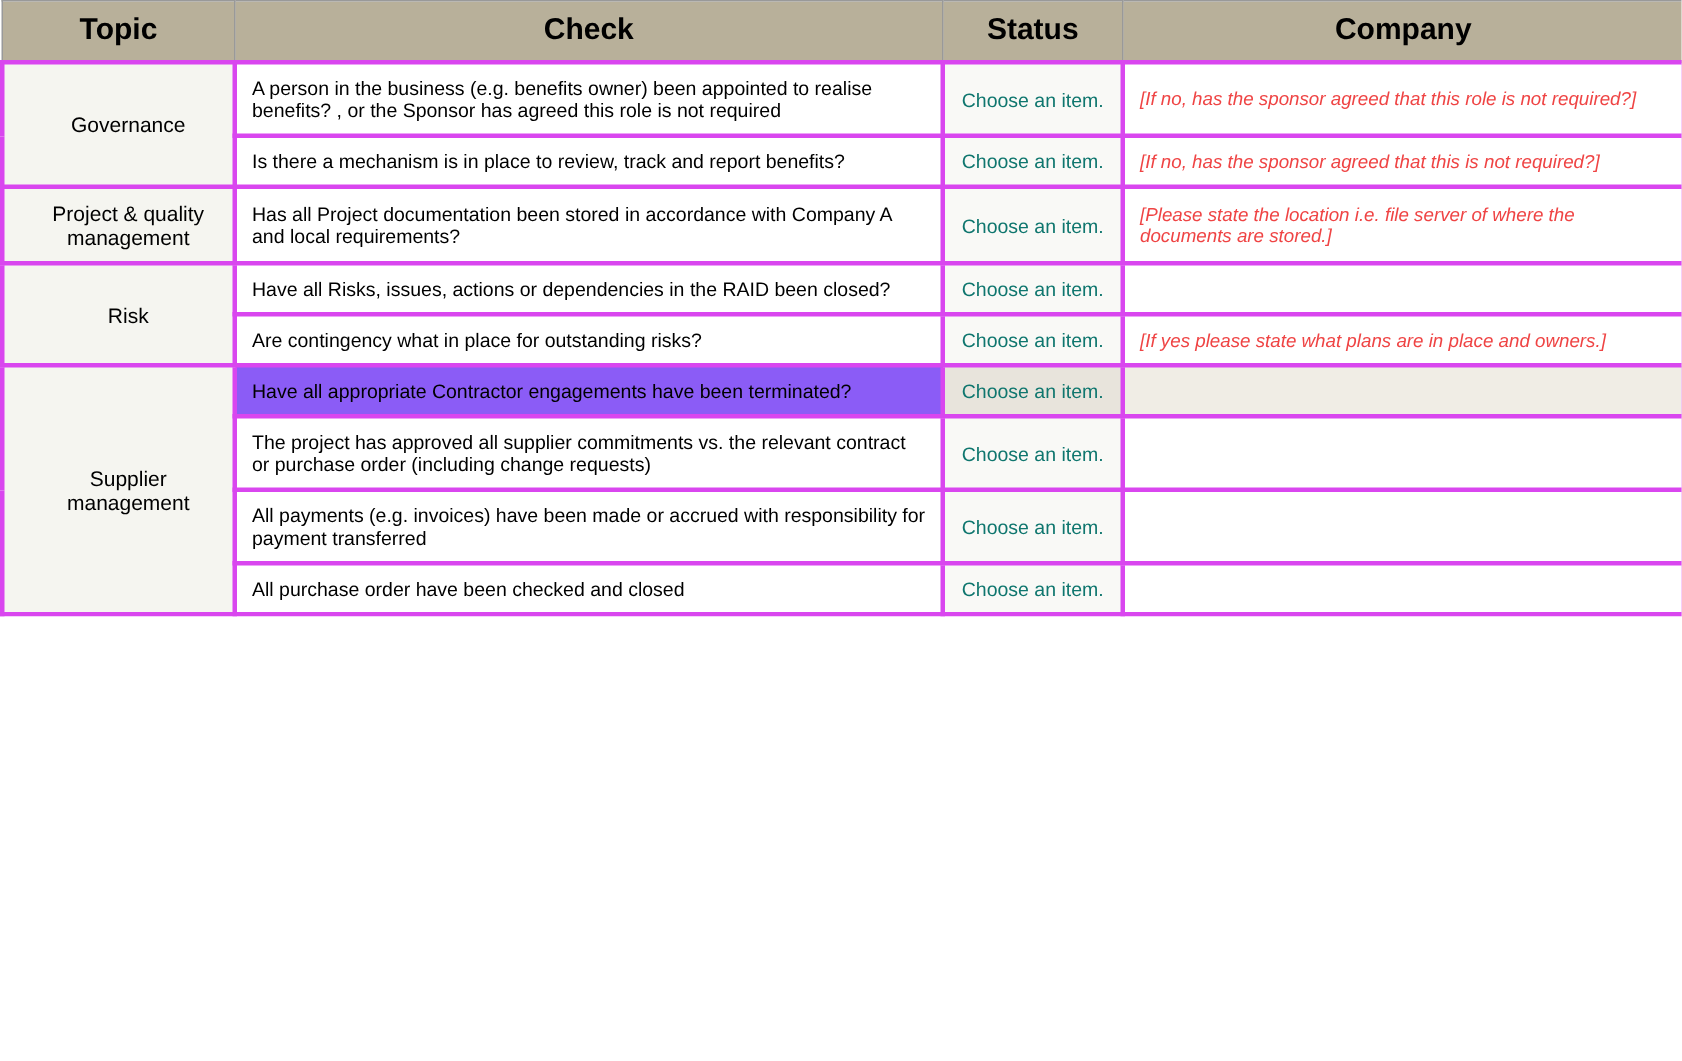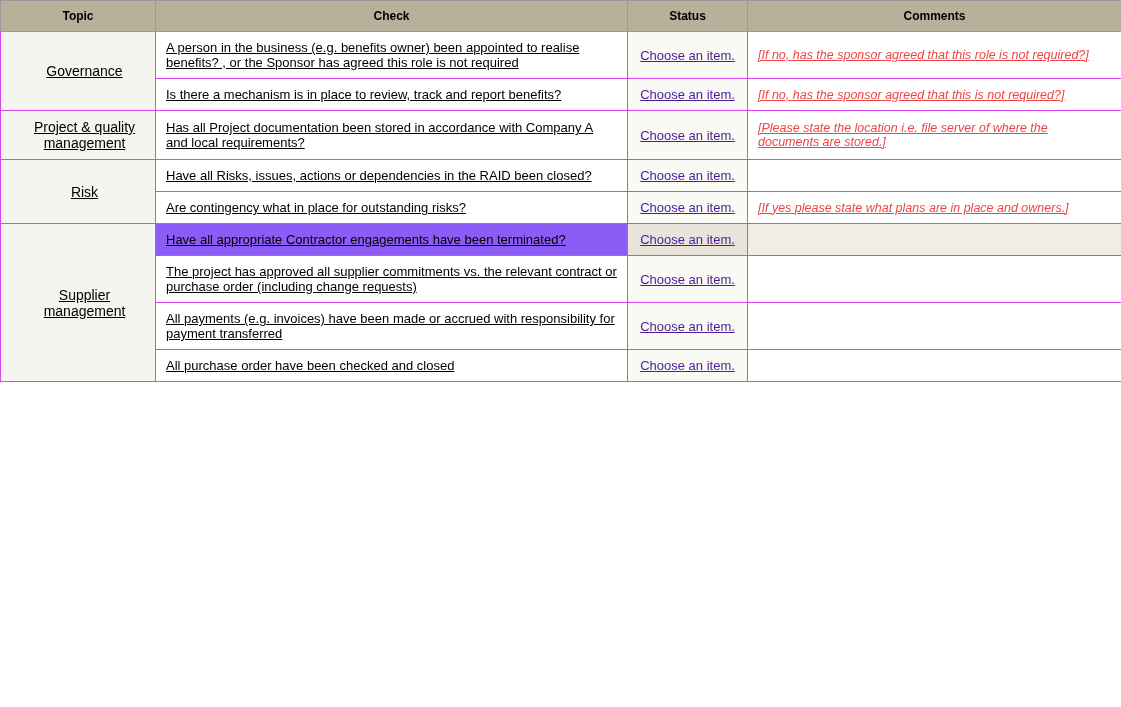--- a/index.html
+++ b/index.html
@@ -15,45 +15,44 @@
     col.check { width: 472px; }
     col.status { width: 120px; }
     col.comments { width: 374px; }
 
     th {
       background-color: #b8b09a;
       border: 1px solid #999;
       padding: 8px 10px;
       text-align: center;
       font-weight: bold;
-      font-size: 12px;
+      font-size: 20px;
     }
 
     td {
-      border: 1px solid #d946ef;
+      border: 3px solid #d946ef;
       padding: 8px 10px;
       vertical-align: middle;
-      text-decoration: underline;
     }
 
     .topic-cell {
       text-align: center;
       font-size: 14px;
       font-weight: normal;
       background-color: #f5f5f0;
       padding-left: 23px;
     }
 
     .check-cell {
       vertical-align: middle;
     }
 
     .status-cell {
       text-align: center;
-      color: #4c1d95;
+      color: #0f766e;
       background-color: #f9f9f6;
     }
 
     .comment-cell {
       color: #ef4444;
       font-style: italic;
       font-size: 12.5px;
     }
   </style>
 </head>
@@ -64,21 +63,21 @@
     <col class="topic">
     <col class="check">
     <col class="status">
     <col class="comments">
   </colgroup>
   <thead>
     <tr>
       <th>Topic</th>
       <th>Check</th>
       <th>Status</th>
-      <th>Comments</th>
+      <th>Company</th>
     </tr>
   </thead>
   <tbody id="table-body">
   <tr>
         <td class="topic-cell" rowspan="2">Governance</td>
         <td class="check-cell">A person in the business (e.g. benefits owner) been appointed to realise benefits? , or the Sponsor has agreed this role is not required</td>
         <td class="status-cell">Choose an item.</td>
         <td class="comment-cell">[If no, has the sponsor agreed that this role is not required?]</td>
       </tr>
       <tr>

